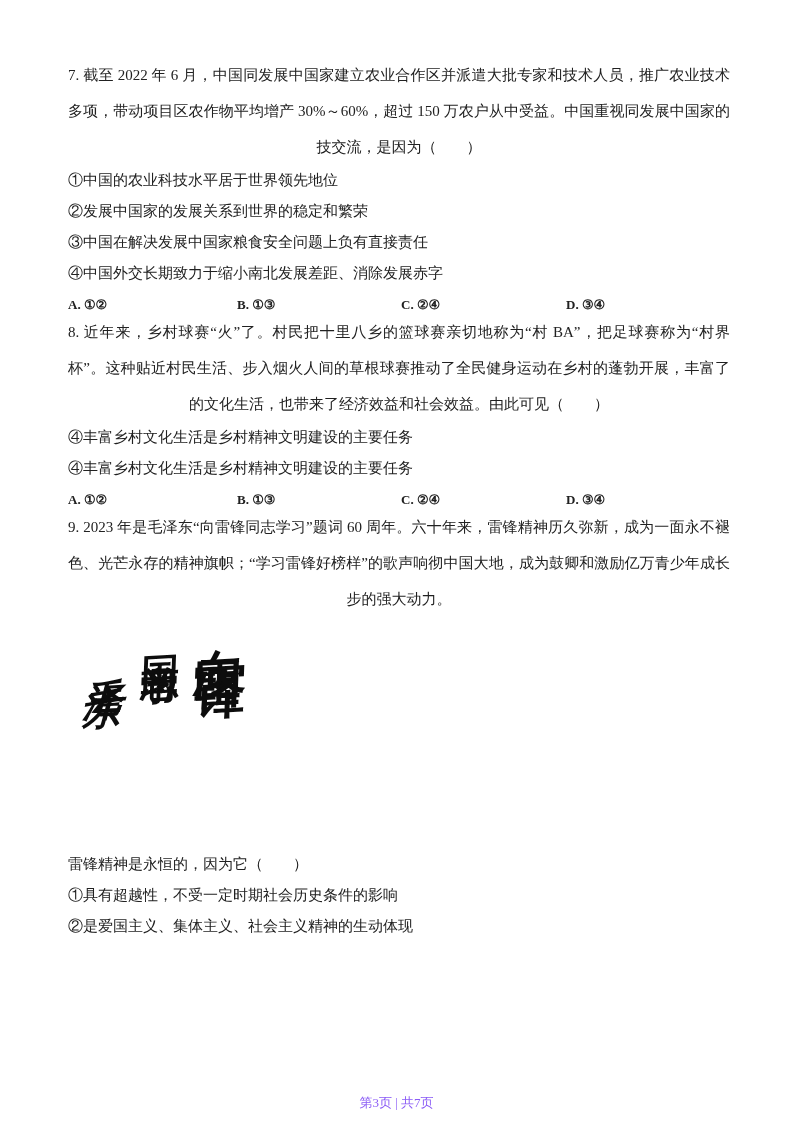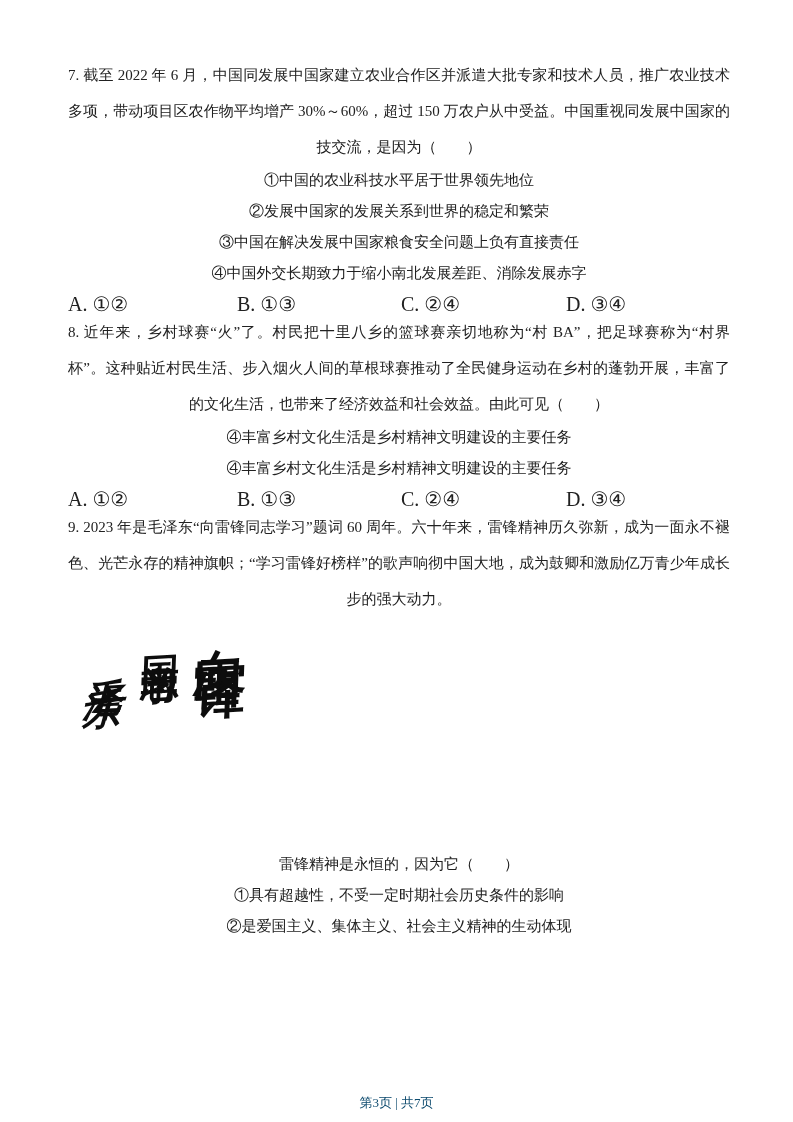--- a/index.html
+++ b/index.html
@@ -26,28 +26,28 @@
   .stem-line.fill {
     white-space: normal;
     text-align: justify;
     text-align-last: justify;
     overflow: hidden;
     height: 36px;
   }
   .opt-line {
     font-size: 15px;
     line-height: 31px;
-    text-align: center;
   }
   .choices {
     display: grid;
     grid-template-columns: 169px 164px 165px 1fr;
-    font-size: 20px;
+    font-size: 13px;
     line-height: 31px;
     margin-bottom: -6px;
+    font-weight: bold;
   }
   .calligraphy {
     width: 182px;
     height: 242px;
     margin-top: -12px;
     margin-left: 4px;
     position: relative;
     overflow: visible;
   }
   .calli-inner {
@@ -61,21 +61,21 @@
   }
   .calli-col-1 { display: block; font-size: 52px; line-height: 64px; letter-spacing: 10px; }
   .calli-col-2 { display: block; font-size: 38px; line-height: 56px; letter-spacing: 5px; padding-top: 16px; }
   .calli-col-3 { display: block; font-size: 38px; line-height: 58px; letter-spacing: 6px; padding-top: 34px; font-style: italic; }
   .followup { margin-top: 2px; }
   .footer {
     position: absolute;
     left: 0; bottom: 10px; width: 100%;
     text-align: center;
     font-size: 13px;
-    color: #0c4a6e;
+    color: #8b5cf6;
   }
 </style>
 </head>
 <body>
 
 <div class="page">
   <div class="content">
 
     <div>
       <div class="stem-line fill">7. 截至 2022 年 6 月，中国同发展中国家建立农业合作区并派遣大批专家和技术人员，推广农业技术 1000</div>

